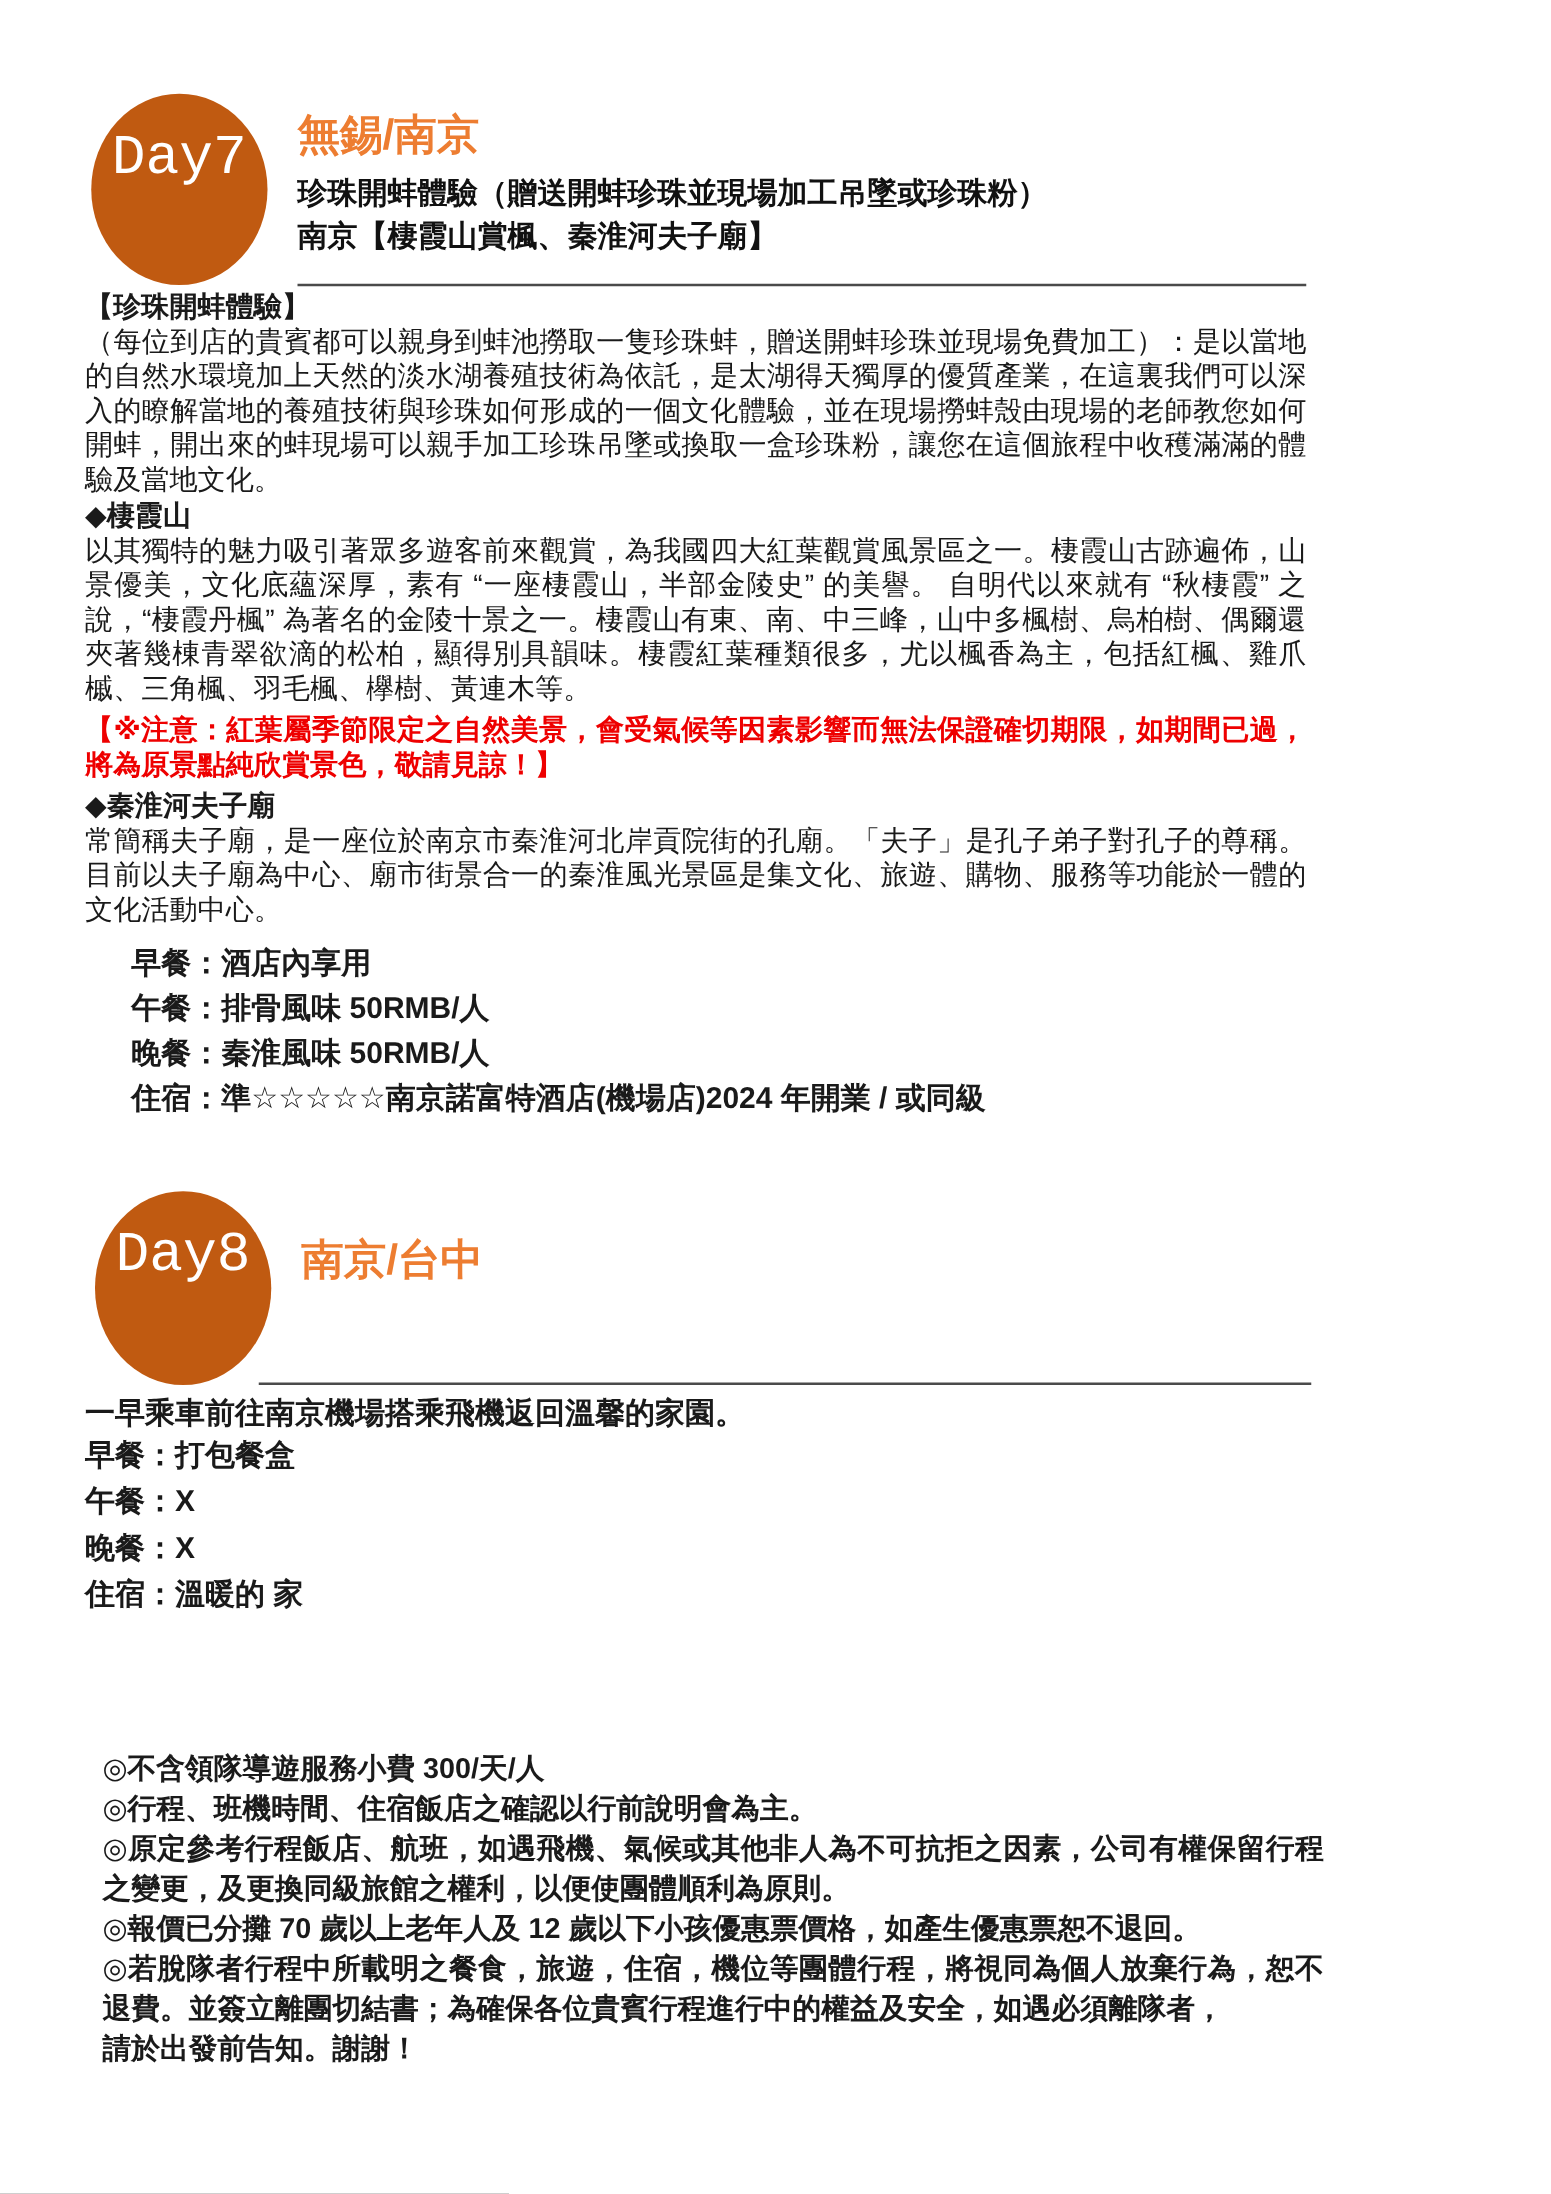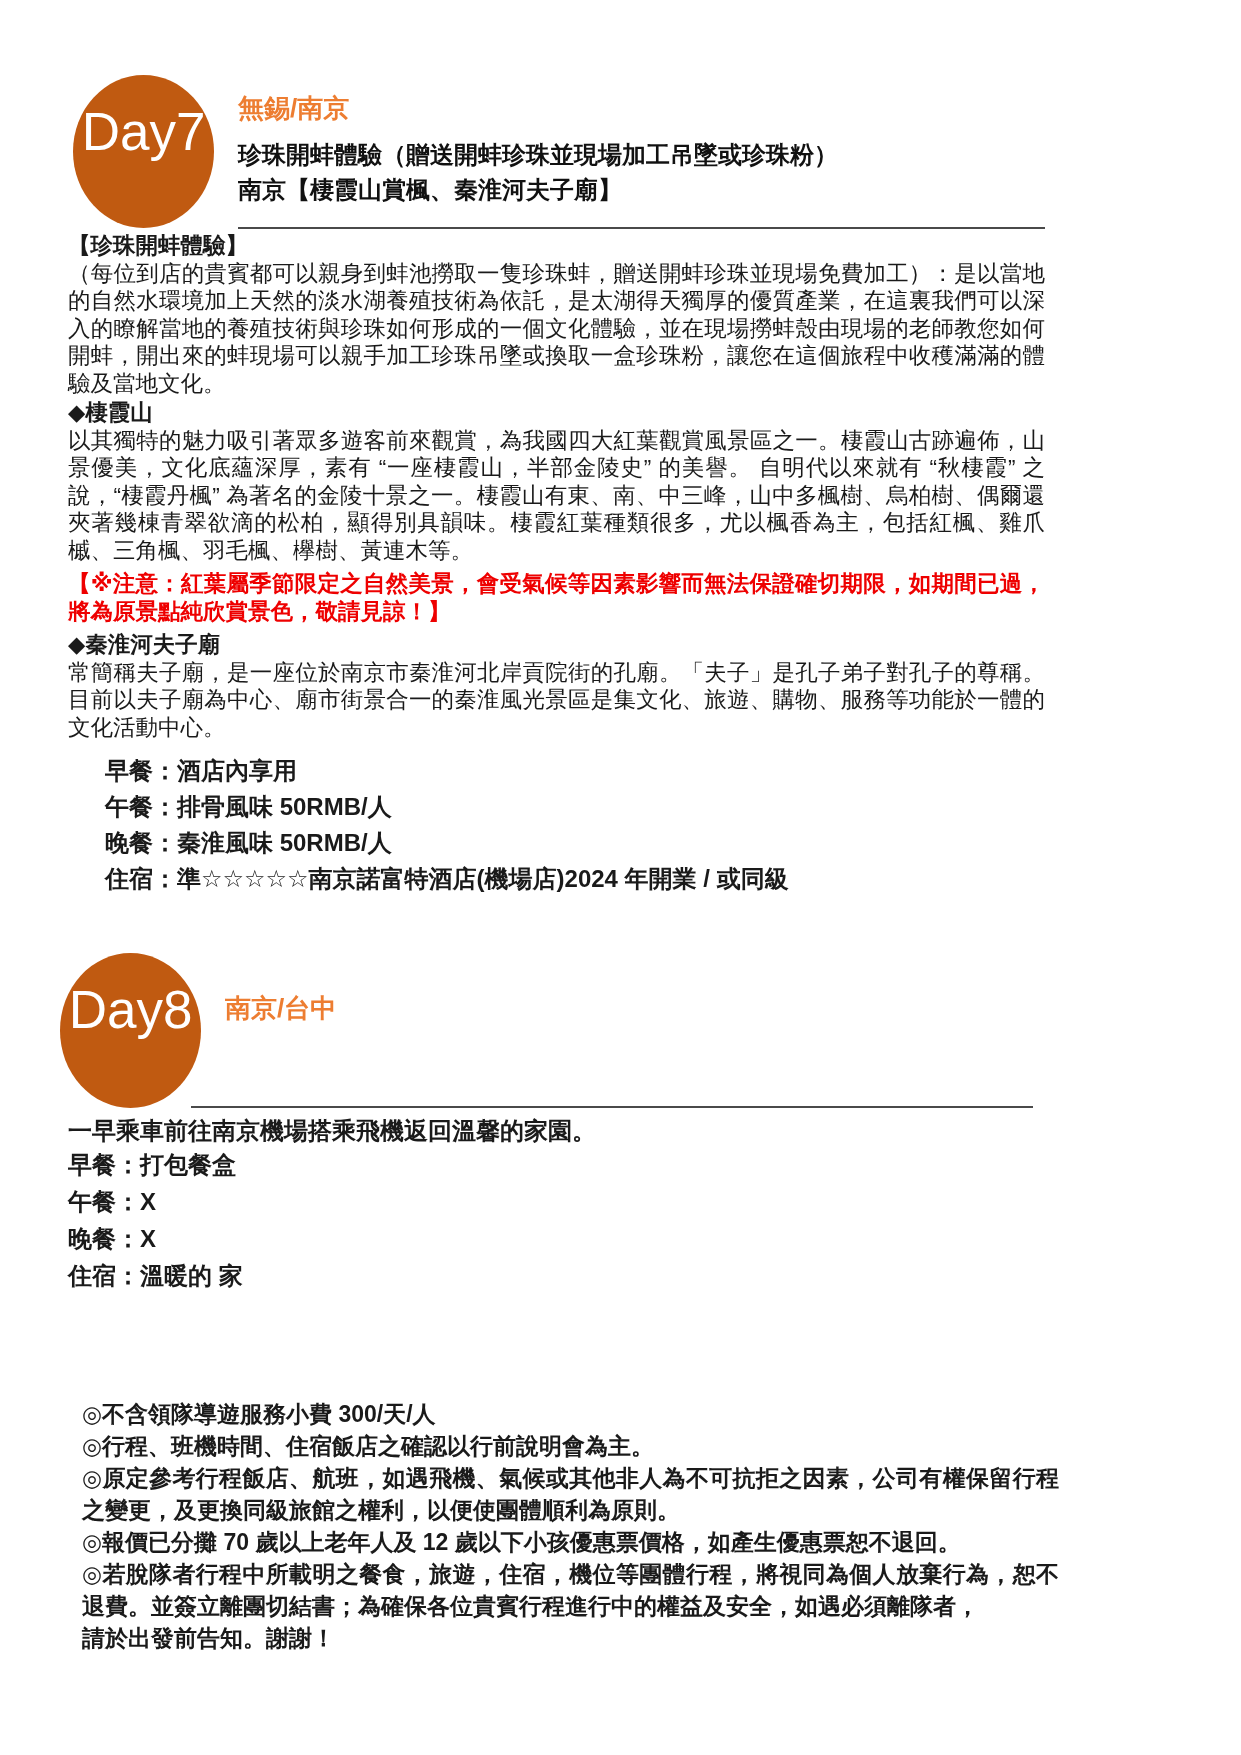--- a/index.html
+++ b/index.html
@@ -6,32 +6,32 @@
   html,body { background:#888; }
   body { font-family:"Liberation Sans","DejaVu Sans",sans-serif; }
   .page {
     position:relative; width:1241px; height:1755px;
     background:#ffffff; margin:0 auto; overflow:hidden;
     color:#1a1a1a;
   }
   
   .day-header { position:absolute; display:flex; }
   #day7-header { top:75px; left:73px; width:972px; }
-  #day8-header { top:953px; left:60px; width:973px; height:155px; }
+  #day8-header { top:953px; left:76px; width:973px; height:155px; }
   .day-circle {
     flex:0 0 141px; width:141px; height:153px;
     background:#C05A11; border-radius:50%;
     text-align:center; padding-top:26px;
-    font-family:Liberation Sans, sans-serif;
-    font-size:53px; color:#ffffff;
+    font-family:Liberation Mono, monospace;
+    font-size:45px; color:#ffffff;
   }
   #day8-header .day-circle { height:155px; }
   .day-right { flex:1; margin-left:24px; display:flex; flex-direction:column; padding-top:12px; }
   #day8-header .day-right { padding-top:34px; }
-  .day-title { font-size:26px; font-weight:bold; color:#ED7D31; line-height:42px; }
+  .day-title { font-size:34px; font-weight:bold; color:#ED7D31; line-height:42px; }
   .day-sub { font-size:24px; font-weight:bold; line-height:35px; color:#111; }
   .day-sub.first { margin-top:8px; }
   .rule { border:none; border-top:2px solid #4a4a4a; width:100%; }
   #day7-header .rule { margin-top:20px; }
   #day8-header .rule { margin-top:auto; margin-left:-34px; width:calc(100% + 34px); }
   
   #day7-content {
     position:absolute; top:232px; left:68px; width:977px;
     font-size:22.5px; line-height:27.5px; text-align:justify;
   }

